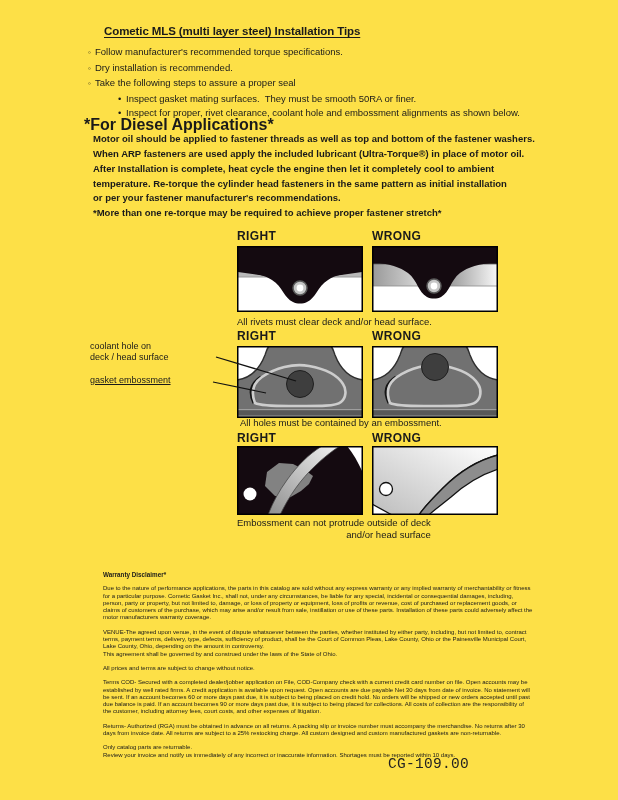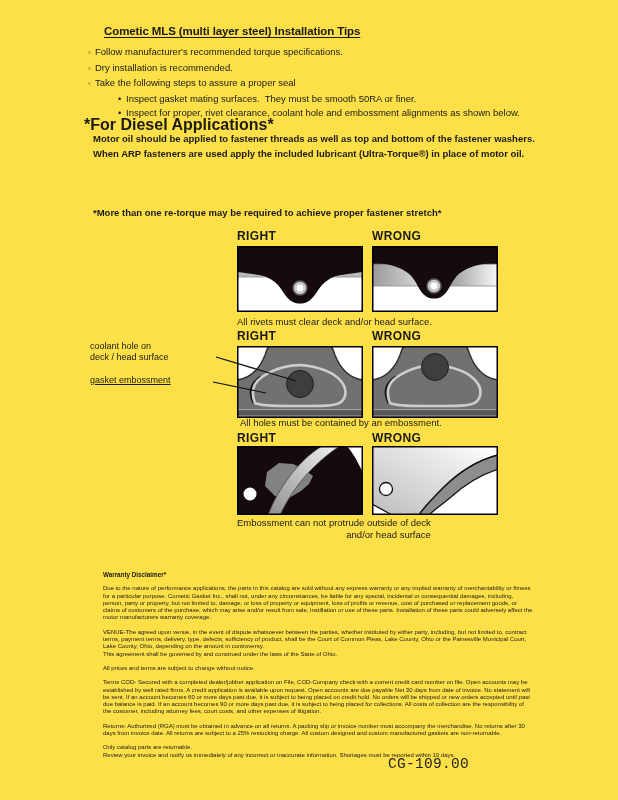--- a/index.html
+++ b/index.html
@@ -52,20 +52,23 @@
     <div class="bi"><span class="m">◦</span><span>Follow manufacturer's recommended torque specifications.</span></div>
     <div class="bi"><span class="m">◦</span><span>Dry installation is recommended.</span></div>
     <div class="bi"><span class="m">◦</span><span>Take the following steps to assure a proper seal</span></div>
     <div class="bi sub"><span class="m">•</span><span>Inspect gasket mating surfaces.  They must be smooth 50RA or finer.</span></div>
     <div class="bi sub"><span class="m">•</span><span>Inspect for proper, rivet clearance, coolant hole and embossment alignments as shown below.</span></div>
   </div>
 
   <div class="abs diesel-h">*For Diesel Applications*</div>
   <div class="abs para pre p1">Motor oil should be applied to fastener threads as well as top and bottom of the fastener washers.
 When ARP fasteners are used apply the included lubricant (Ultra-Torque®) in place of motor oil.</div>
+  <div class="abs para pre p2">After Installation is complete, heat cycle the engine then let it completely cool to ambient
+temperature. Re-torque the cylinder head fasteners in the same pattern as initial installation
+or per your fastener manufacturer's recommendations.</div>
   <div class="abs para pre p3">*More than one re-torque may be required to achieve proper fastener stretch*</div>
 
   <div class="abs dlabel" style="left:237px;top:229px;">RIGHT</div>
   <div class="abs dlabel" style="left:372px;top:229px;">WRONG</div>
 
   <svg class="abs" style="left:237px;top:246px;" width="126" height="66" viewBox="0 0 126 66">
     <rect x="0" y="0" width="126" height="66" fill="#140a10"></rect>
     <rect x="1" y="31" width="124" height="34" fill="#ffffff"></rect>
     <polygon points="1,26 36,31 1,31" fill="#b9b9b9"></polygon>
     <polygon points="125,26 90,31 125,31" fill="#b9b9b9"></polygon>

